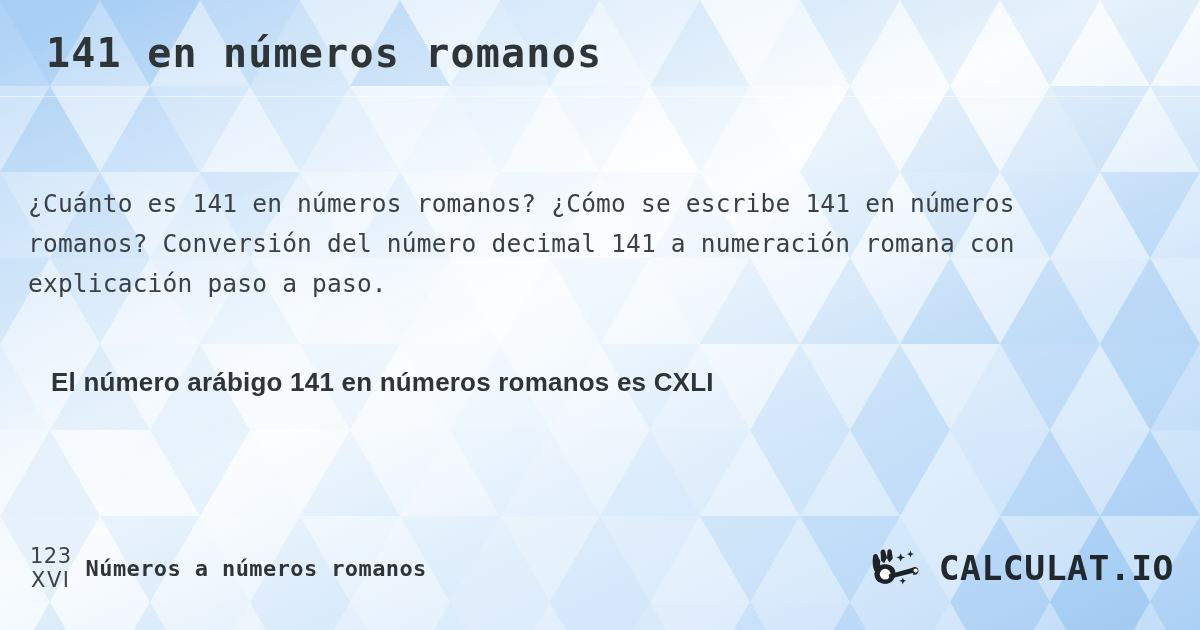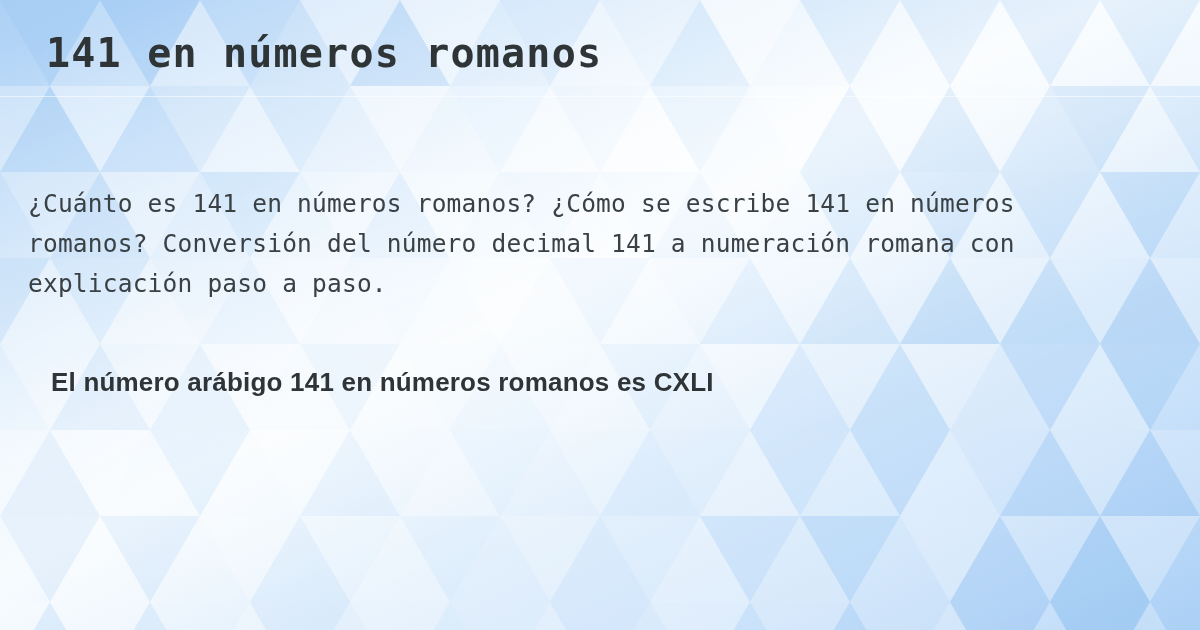--- a/index.html
+++ b/index.html
@@ -393,17 +393,48 @@
     <h1 class="page-title">141 en números romanos</h1>
 
     <div class="rule"></div>
 
     <p class="intro">¿Cuánto es 141 en números romanos? ¿Cómo se escribe 141 en números romanos? Conversión del número decimal 141 a numeración romana con explicación paso a paso.</p>
 
     <p class="result">El número arábigo 141 en números romanos es CXLI</p>
 
     <div class="footer">
 
-
+      <div class="brand-left">
+        <div class="frac">
+          <span class="num">123</span>
+          <span class="den">XVI</span>
+        </div>
+        <span class="brand-left-label">Números a números romanos</span>
+      </div>
+
+      <div class="brand-right">
+        <svg class="wand-icon" width="62" height="40" viewBox="0 0 62 40" aria-hidden="true">
+          <g fill="#1d2226">
+
+            <path d="M4 9 C4 6.2 6.6 5 8.2 6.6 L11.4 13.2 L10.2 23 L5.4 23 C3.4 18.6 3.4 13.4 4 9 Z"></path>
+            <path d="M11.6 4.2 C11.6 1.6 14.6 0.6 16 2.6 L18 9.6 L15.2 15.2 L12 12.4 Z"></path>
+            <path d="M18.4 3.6 C18.4 1.2 21.4 0.4 22.6 2.4 L23.8 10.6 L20.4 14.4 L18 10.2 Z"></path>
+
+            <path d="M6.4 21.4 C8.6 17.4 13.6 15.6 18.6 16.6 C24 17.6 27 21.4 26.4 26.4
+                     C25.8 32.4 20.6 36.6 14.6 35.8 C9 35.2 5.2 31 5.4 25.6 Z"></path>
+            <circle cx="16.2" cy="26.2" r="5.4" fill="#ffffff"></circle>
+
+            <path d="M19.6 26.4 L44.6 19.4 L45.6 24.4 L20.6 30.8 Z"></path>
+
+            <path d="M44.2 19.2 C47.6 18.4 49.8 20.6 49.4 23.4 C49 26 46.4 27.4 44 26.4 Z" fill="#1d2226"></path>
+            <circle cx="46.6" cy="22.6" r="2.1" fill="#ffffff"></circle>
+
+            <path d="M31.6 5.2 L33 8.4 L36.2 9.2 L33 10.4 L31.6 13.6 L30.4 10.4 L27.2 9.2 L30.4 8.4 Z"></path>
+            <path d="M41.4 2.6 L42.4 5.2 L45 6 L42.4 7 L41.4 9.6 L40.4 7 L37.8 6 L40.4 5.2 Z"></path>
+            <path d="M33.8 29.4 L34.8 32 L37.4 32.8 L34.8 33.8 L33.8 36.4 L32.8 33.8 L30.2 32.8 L32.8 32 Z"></path>
+          </g>
+        </svg>
+        <span class="brand-right-label">CALCULAT.IO</span>
+      </div>
 
     </div>
   </div>
 </div>
 
 </body></html>

